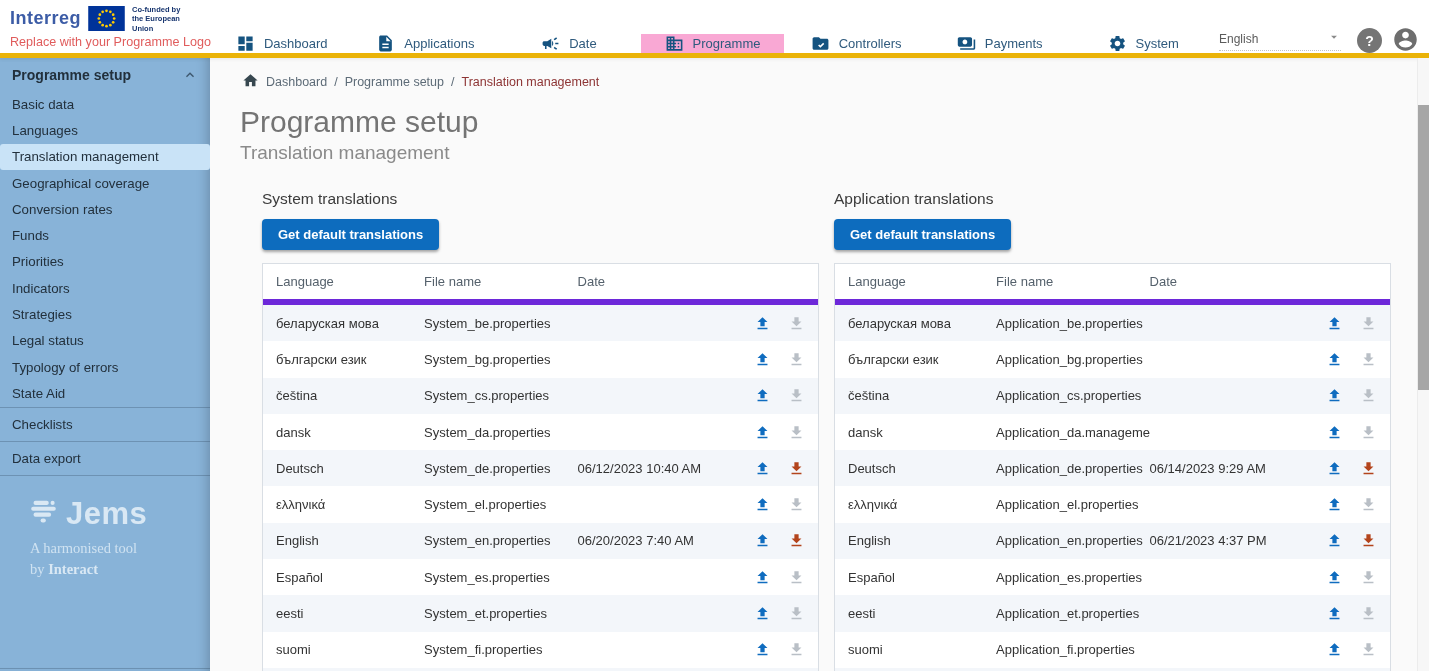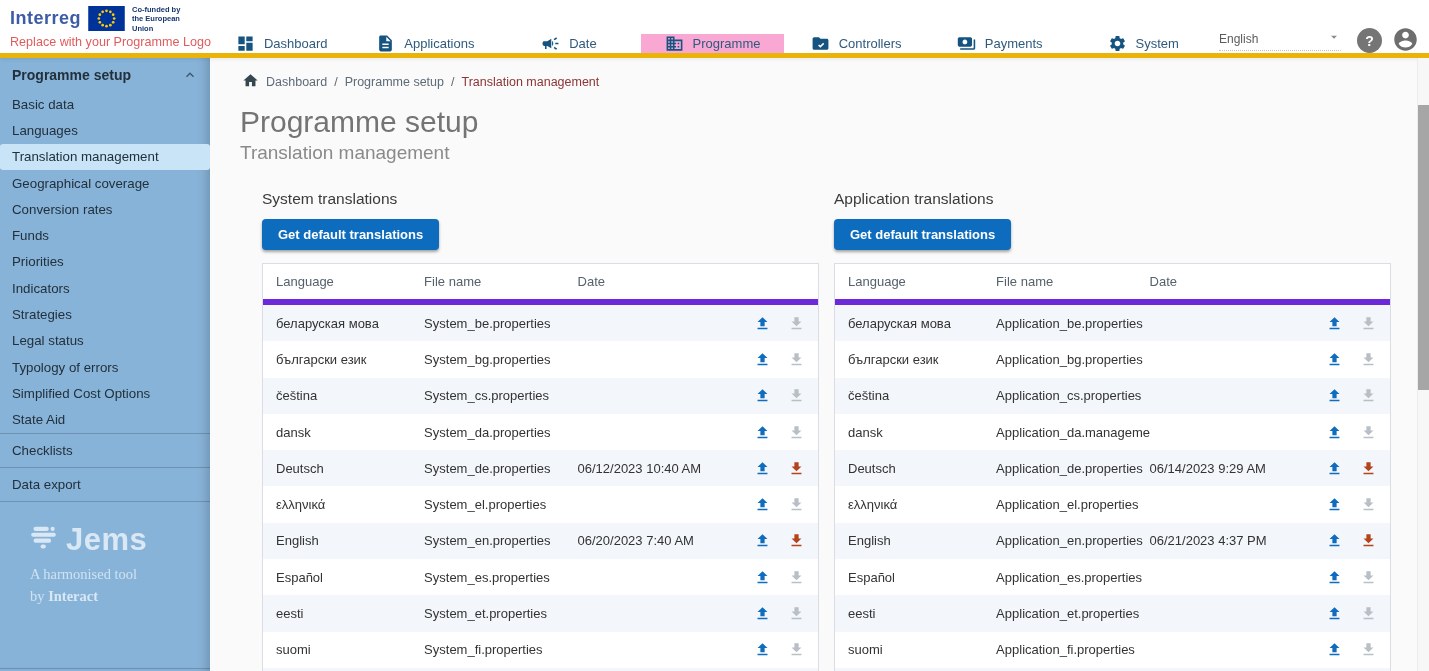--- a/index.html
+++ b/index.html
@@ -221,23 +221,20 @@
         <div class="side-item">
     <span>Strategies</span>
   </div>
         <div class="side-item">
     <span>Legal status</span>
   </div>
         <div class="side-item">
     <span>Typology of errors</span>
   </div>
         <div class="side-item">
-    <span>Simplified Cost Options</span>
-  </div>
-        <div class="side-item">
     <span>State Aid</span>
   </div>
         <div class="side-divider"></div>
         <div class="side-item tall">
     <span>Checklists</span>
   </div>
         <div class="side-divider"></div>
         <div class="side-item tall">
     <span>Data export</span>
   </div>

